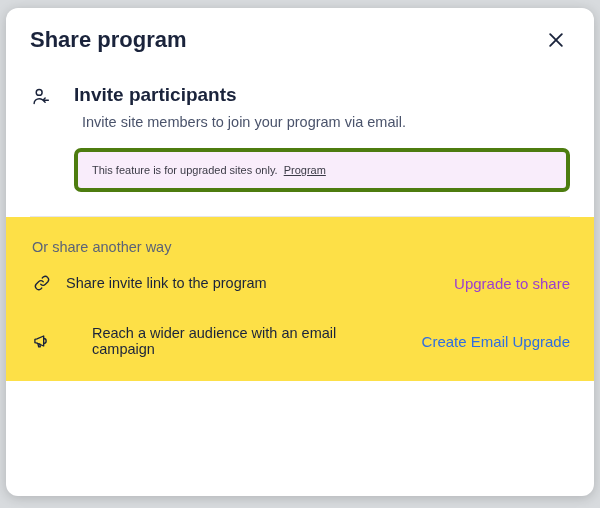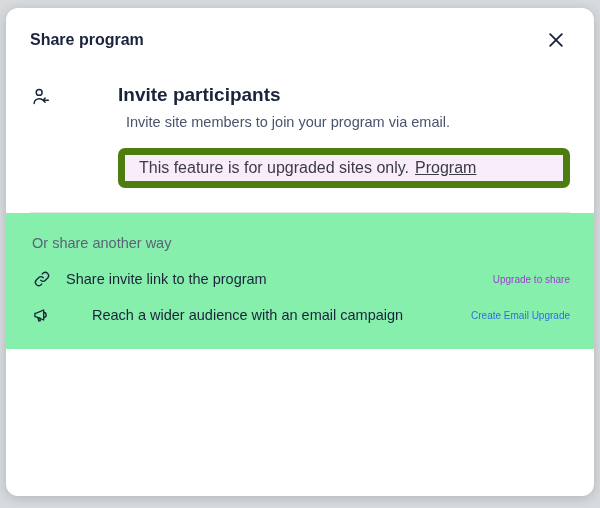--- a/index.html
+++ b/index.html
@@ -19,80 +19,79 @@
     border-radius: 12px;
     box-shadow: 0 2px 12px rgba(0,0,0,0.18);
     display: flex;
     flex-direction: column;
     overflow: hidden;
   }
   .modal-header {
     display: flex; align-items: center; justify-content: space-between;
     padding: 18px 24px 10px 24px;
   }
-  .modal-title { font-size: 16px; font-weight: 700; color: #1a233b; }
+  .modal-title { font-size: 22px; font-weight: 700; color: #1a233b; }
   .close-btn {
     background: none; border: none; padding: 4px; cursor: pointer;
     line-height: 0;
   }
   .close-btn svg { width: 20px; height: 20px; stroke: #1a233b; }
   .section {
     display: flex;
     padding: 20px 24px 24px 24px;
-    gap: 44px;
   }
   .section + .divider {
     border-top: 1px solid #e6e6ea;
     margin: 0 24px;
   }
   .section-icon {
     width: 44px; flex: 0 0 44px;
     padding-top: 2px;
   }
   .section-icon svg { width: 22px; height: 22px; stroke: #1a233b; fill: none; }
   .section-body { flex: 1; }
   .section-title { font-size: 19px; font-weight: 700; margin: 0 0 4px 0; color: #1a233b; }
   .section-desc { font-size: 14.5px; color: #4a536b; margin: 8px; }
   .upgrade-banner {
     margin-top: 18px;
     background: #f9edfb;
-    border: 7px solid #4d7c0f;
+    border: 4px solid #4d7c0f;
     border-radius: 7px;
-    padding: 4px 14px;
-    font-size: 16px;
+    padding: 12px 14px;
+    font-size: 11px;
     color: #3b3b46;
     display: flex; flex-wrap: wrap; gap: 6px;
   }
   .upgrade-link {
     text-decoration: underline;
     cursor: pointer;
   }
   .add-link {
     display: inline-block;
     margin-top: 18px;
     color: #2f6ee0;
     font-size: 15.5px;
     cursor: pointer;
   }
   .footer {
-    background: #86efac;
+    background: #fde047;
     padding: 22px 24px 24px 26px;
   }
   .footer-heading {
     font-size: 14.5px; color: #5b6377; margin-bottom: 18px;
   }
   .footer-row {
     display: flex; align-items: center; gap: 14px;
-    margin-bottom: 16px;
+    margin-bottom: 32px;
   }
   .footer-row:last-child { margin-bottom: 0; gap: 40px; }
   .footer-icon { width: 20px; height: 20px; flex: 0 0 20px; }
   .footer-icon svg { width: 20px; height: 20px; stroke: #1a233b; fill: none; }
   .footer-text { flex: 1; font-size: 14.5px; color: #1a233b; }
-  .footer-action { font-size: 10px; cursor: pointer; white-space: nowrap; }
+  .footer-action { font-size: 15px; cursor: pointer; white-space: nowrap; }
   .action-purple { color: #9b3fcf; }
   .action-blue { color: #2f6ee0; }
 </style>
 </head>
 <body>
 
 <div class="modal">
 
   <div class="modal-header">
     <div class="modal-title">Share program</div>

